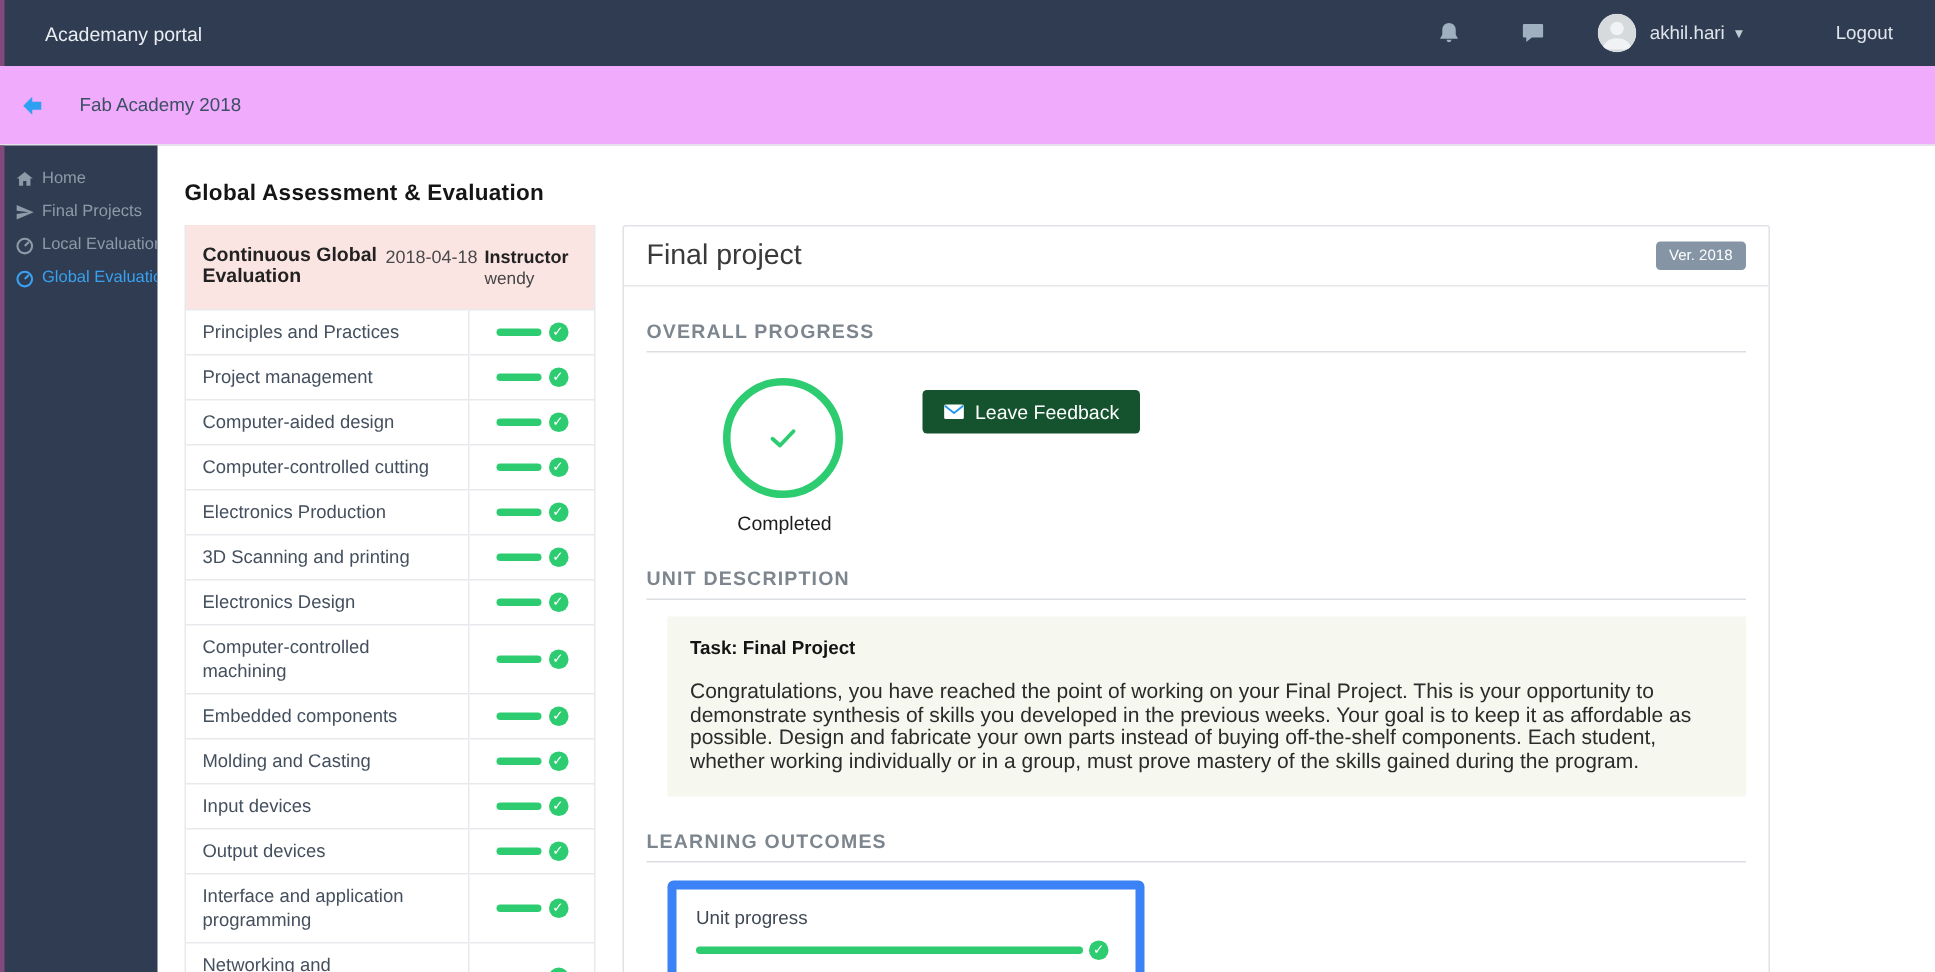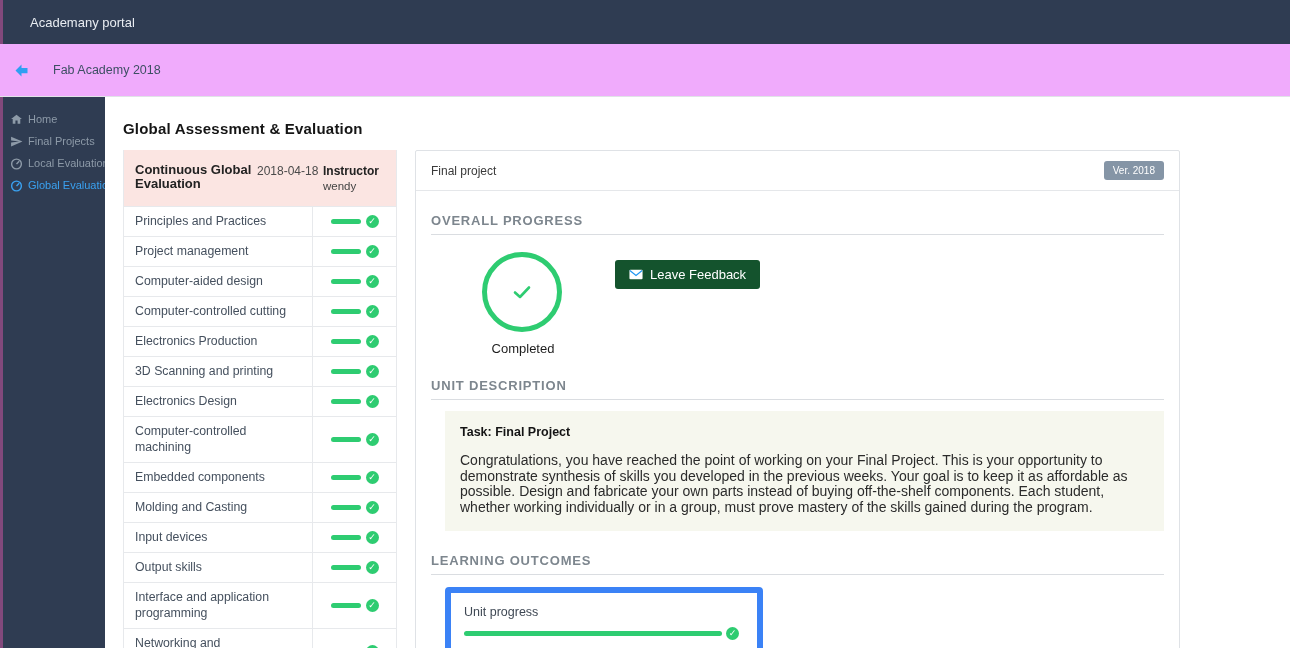--- a/index.html
+++ b/index.html
@@ -54,21 +54,21 @@
   .bar { height:5px; border-radius:3px; display:inline-block; }
   .bar.green { width:30px; background:#2ecc71; }
   .badge-check { width:13px; height:13px; border-radius:50%; background:#2ecc71;
     color:#fff; font-size:9px; line-height:13px; text-align:center; display:inline-block; }
 
   
   .unit-card { width:765px; flex:0 0 765px; margin-left:18px; border:1px solid #dfe2e6;
     border-radius:2px; background:#fff; height:560px; overflow:hidden; }
   .card-header { height:40px; display:flex; align-items:center; justify-content:space-between;
     padding:0 15px; border-bottom:1px solid #e5e7ea; }
-  .card-title { font-size:12px; color:#3a3a3a; }
+  .card-title { font-size:19px; color:#3a3a3a; }
   .ver-badge { background:#8595a6; color:#fff; font-size:10px; padding:4px 9px; border-radius:3px; }
   .card-body { padding:0 15px 15px; }
   .sec-title { margin-top:22px; font-size:13px; font-weight:bold; color:#7d868e;
     letter-spacing:.8px; border-bottom:1px solid #dadde1; padding-bottom:6px; }
 
   .progress-flex { display:flex; margin-top:17px; }
   .completed-block { margin-left:51px; width:82px; text-align:center; }
   .big-circle { width:80px; height:80px; border:5px solid #2ecc71; border-radius:50%;
     display:flex; align-items:center; justify-content:center; }
   .big-circle svg { width:22px; height:18px; }
@@ -87,20 +87,42 @@
     border-radius:4px; padding:12px 13px 14px; }
   .up-label { font-size:12.5px; color:#3f4854; }
   .up-bar-row { display:flex; align-items:center; gap:4px; margin-top:8px; }
   .up-bar { width:258px; height:5px; border-radius:3px; background:#2ecc71; }
 </style>
 </head>
 <body>
 
 <div class="topnav">
   <div class="brand">Academany portal</div>
+  <div class="nav-right">
+    <span class="nav-ico">
+      <svg viewBox="0 0 24 24" fill="currentColor">
+          <path d="M12 3a6 6 0 0 0-6 6v4.5L4 17h16l-2-3.5V9a6 6 0 0 0-6-6zm-2.2 15a2.2 2.2 0 0 0 4.4 0z"></path>
+        </svg>
+    </span>
+    <span class="nav-ico">
+      <svg viewBox="0 0 24 24" fill="currentColor">
+          <path d="M4 4h16a1 1 0 0 1 1 1v10a1 1 0 0 1-1 1h-9l-5 4v-4H4a1 1 0 0 1-1-1V5a1 1 0 0 1 1-1z"></path>
+        </svg>
+    </span>
+    <span class="avatar">
+      <svg viewBox="0 0 26 26">
+          <circle cx="13" cy="13" r="13" fill="#d6dadd"></circle>
+          <circle cx="13" cy="10" r="4.5" fill="#f1f2f4"></circle>
+          <path d="M3.5 24a9.5 7.5 0 0 1 19 0z" fill="#f1f2f4"></path>
+        </svg>
+    </span>
+    <span class="username">akhil.hari</span>
+    <span class="caret">▼</span>
+    <span class="logout">Logout</span>
+  </div>
 </div>
 
 <div class="crumbbar">
   <span class="back-arrow">
     <svg viewBox="0 0 20 20" fill="currentColor">
         <path d="M10 2 2 10l8 8v-4.5h8v-7h-8z"></path>
       </svg>
   </span>
   <span class="crumb-title">Fab Academy 2018</span>
 </div>
@@ -230,21 +252,21 @@
             </div>
         </div>
         <div class="t-row">
           <div class="t-label">Input devices</div>
           <div class="t-bar">
               <span class="bar green"></span>
               <span class="badge-check">✓</span>
             </div>
         </div>
         <div class="t-row">
-          <div class="t-label">Output skills</div>
+          <div class="t-label">Output devices</div>
           <div class="t-bar">
               <span class="bar green"></span>
               <span class="badge-check">✓</span>
             </div>
         </div>
         <div class="t-row">
           <div class="t-label">Interface and application programming</div>
           <div class="t-bar">
               <span class="bar green"></span>
               <span class="badge-check">✓</span>

